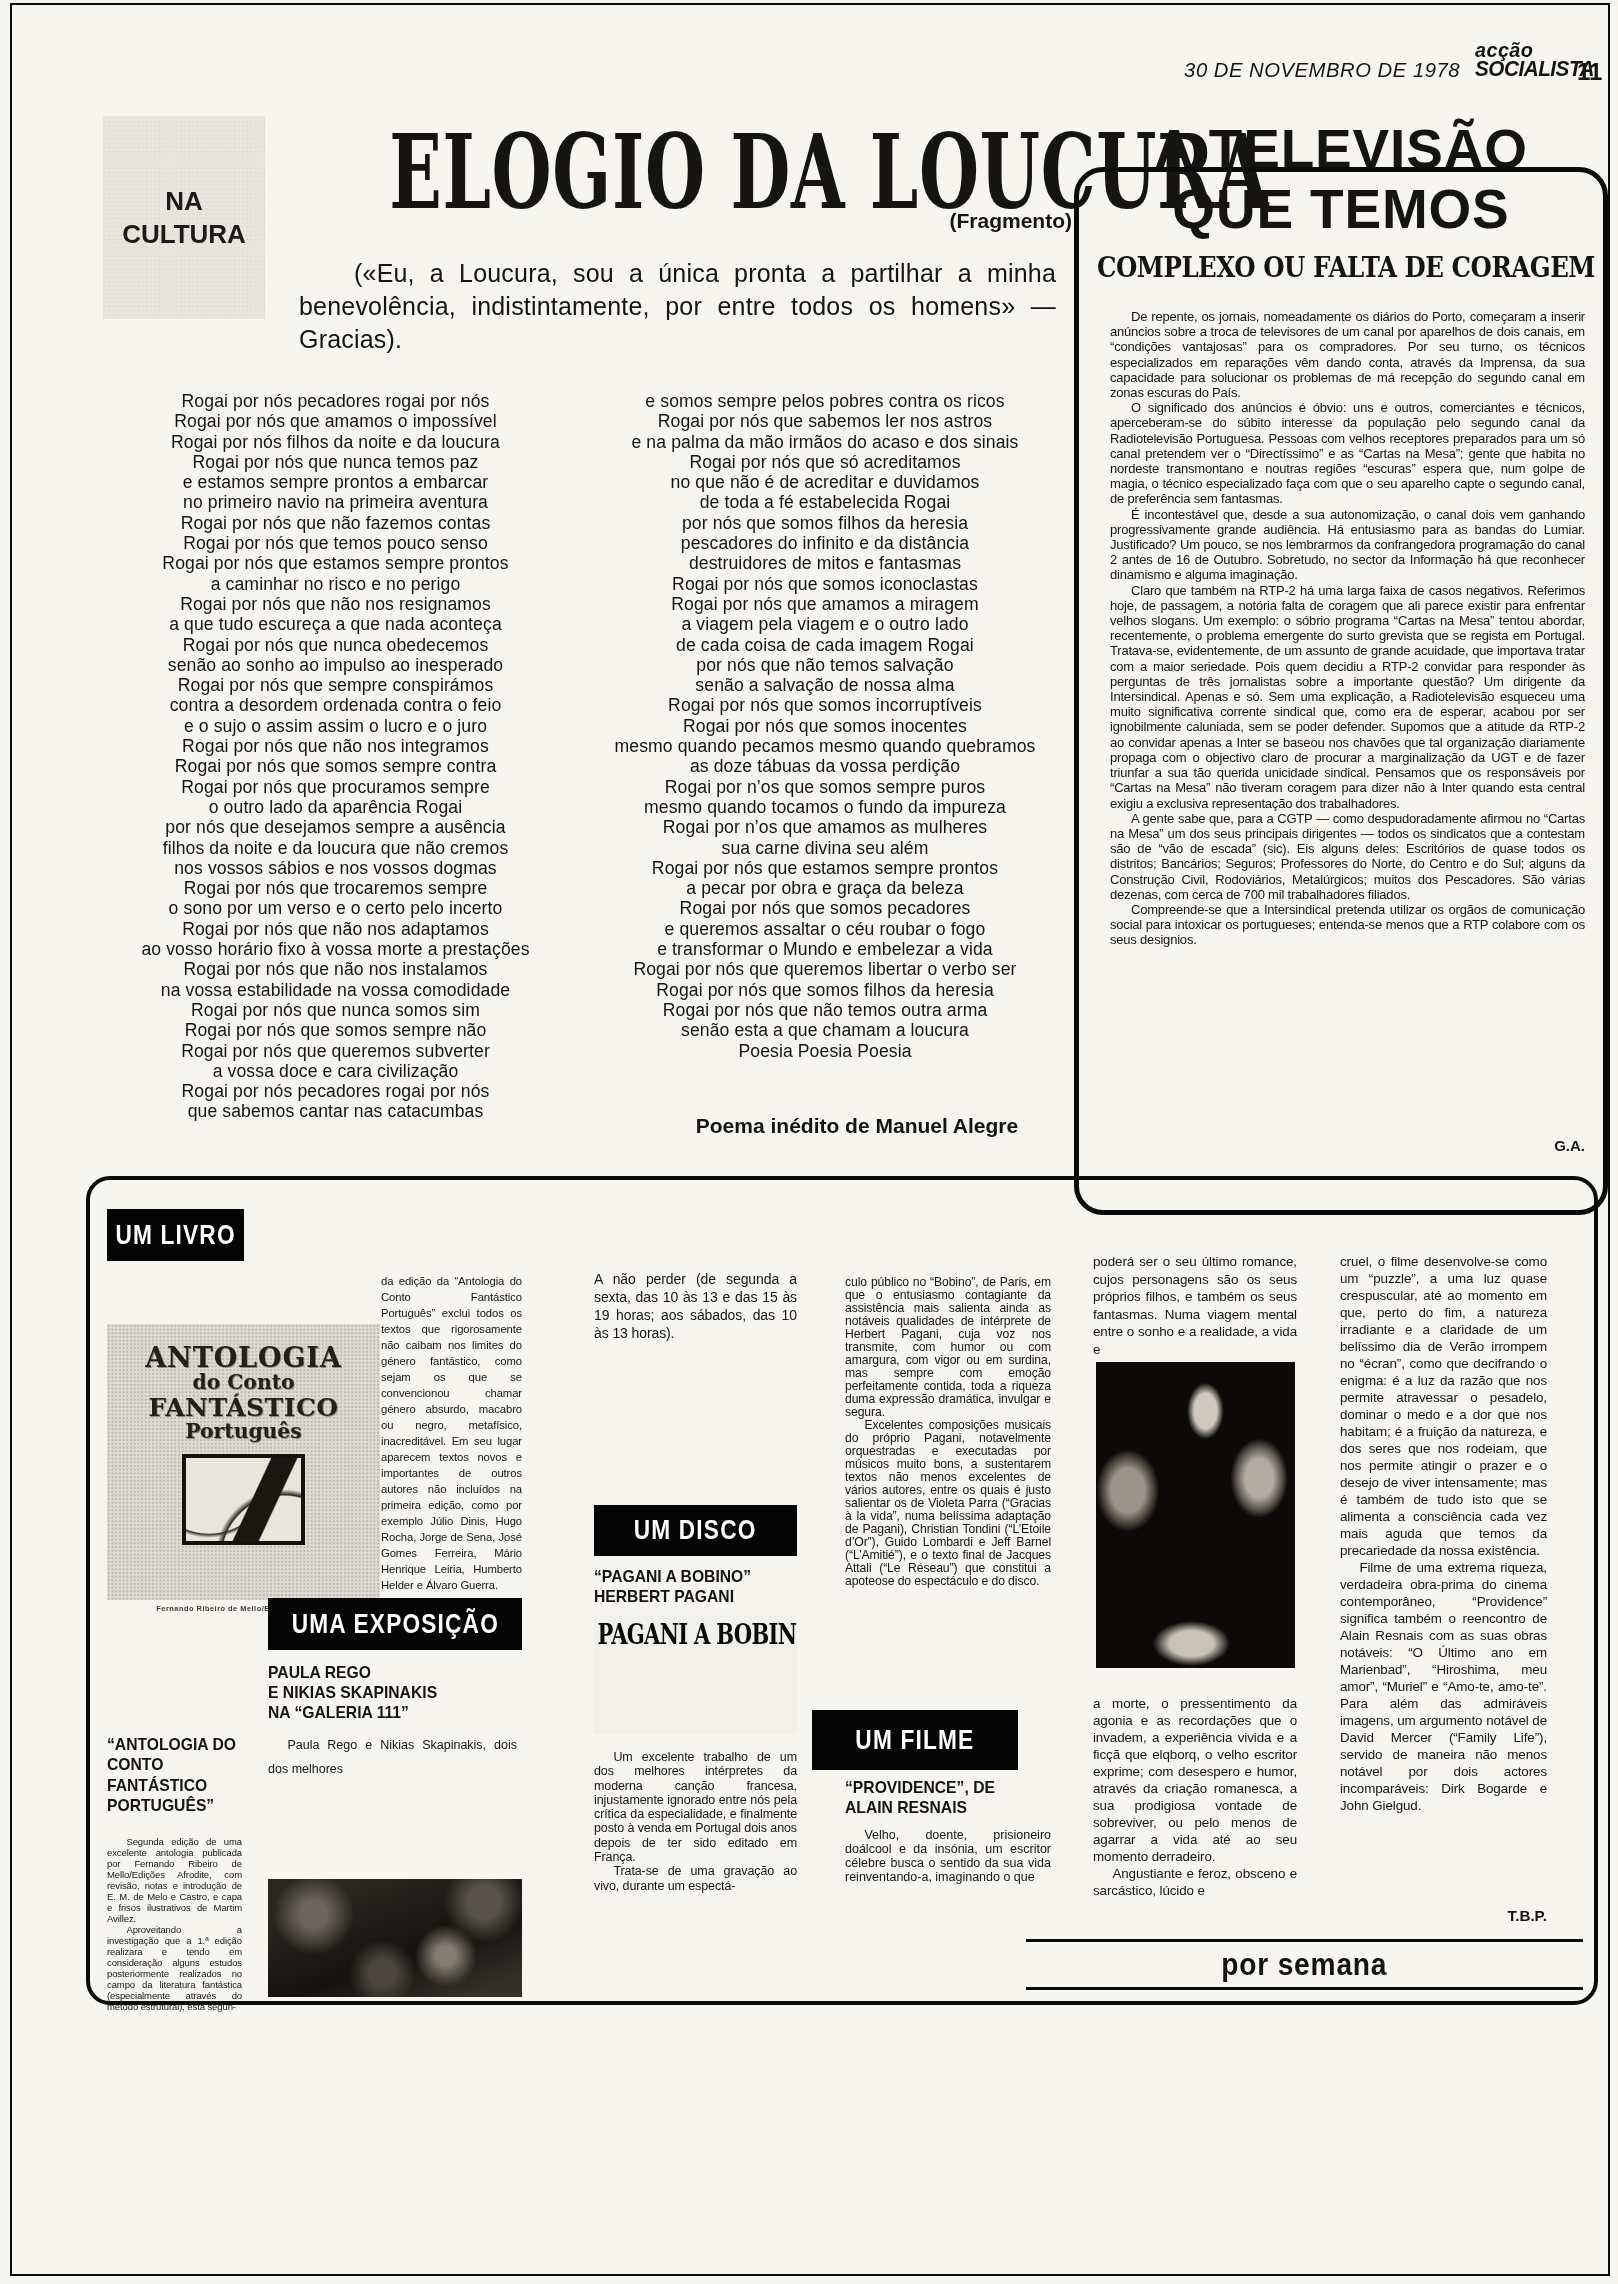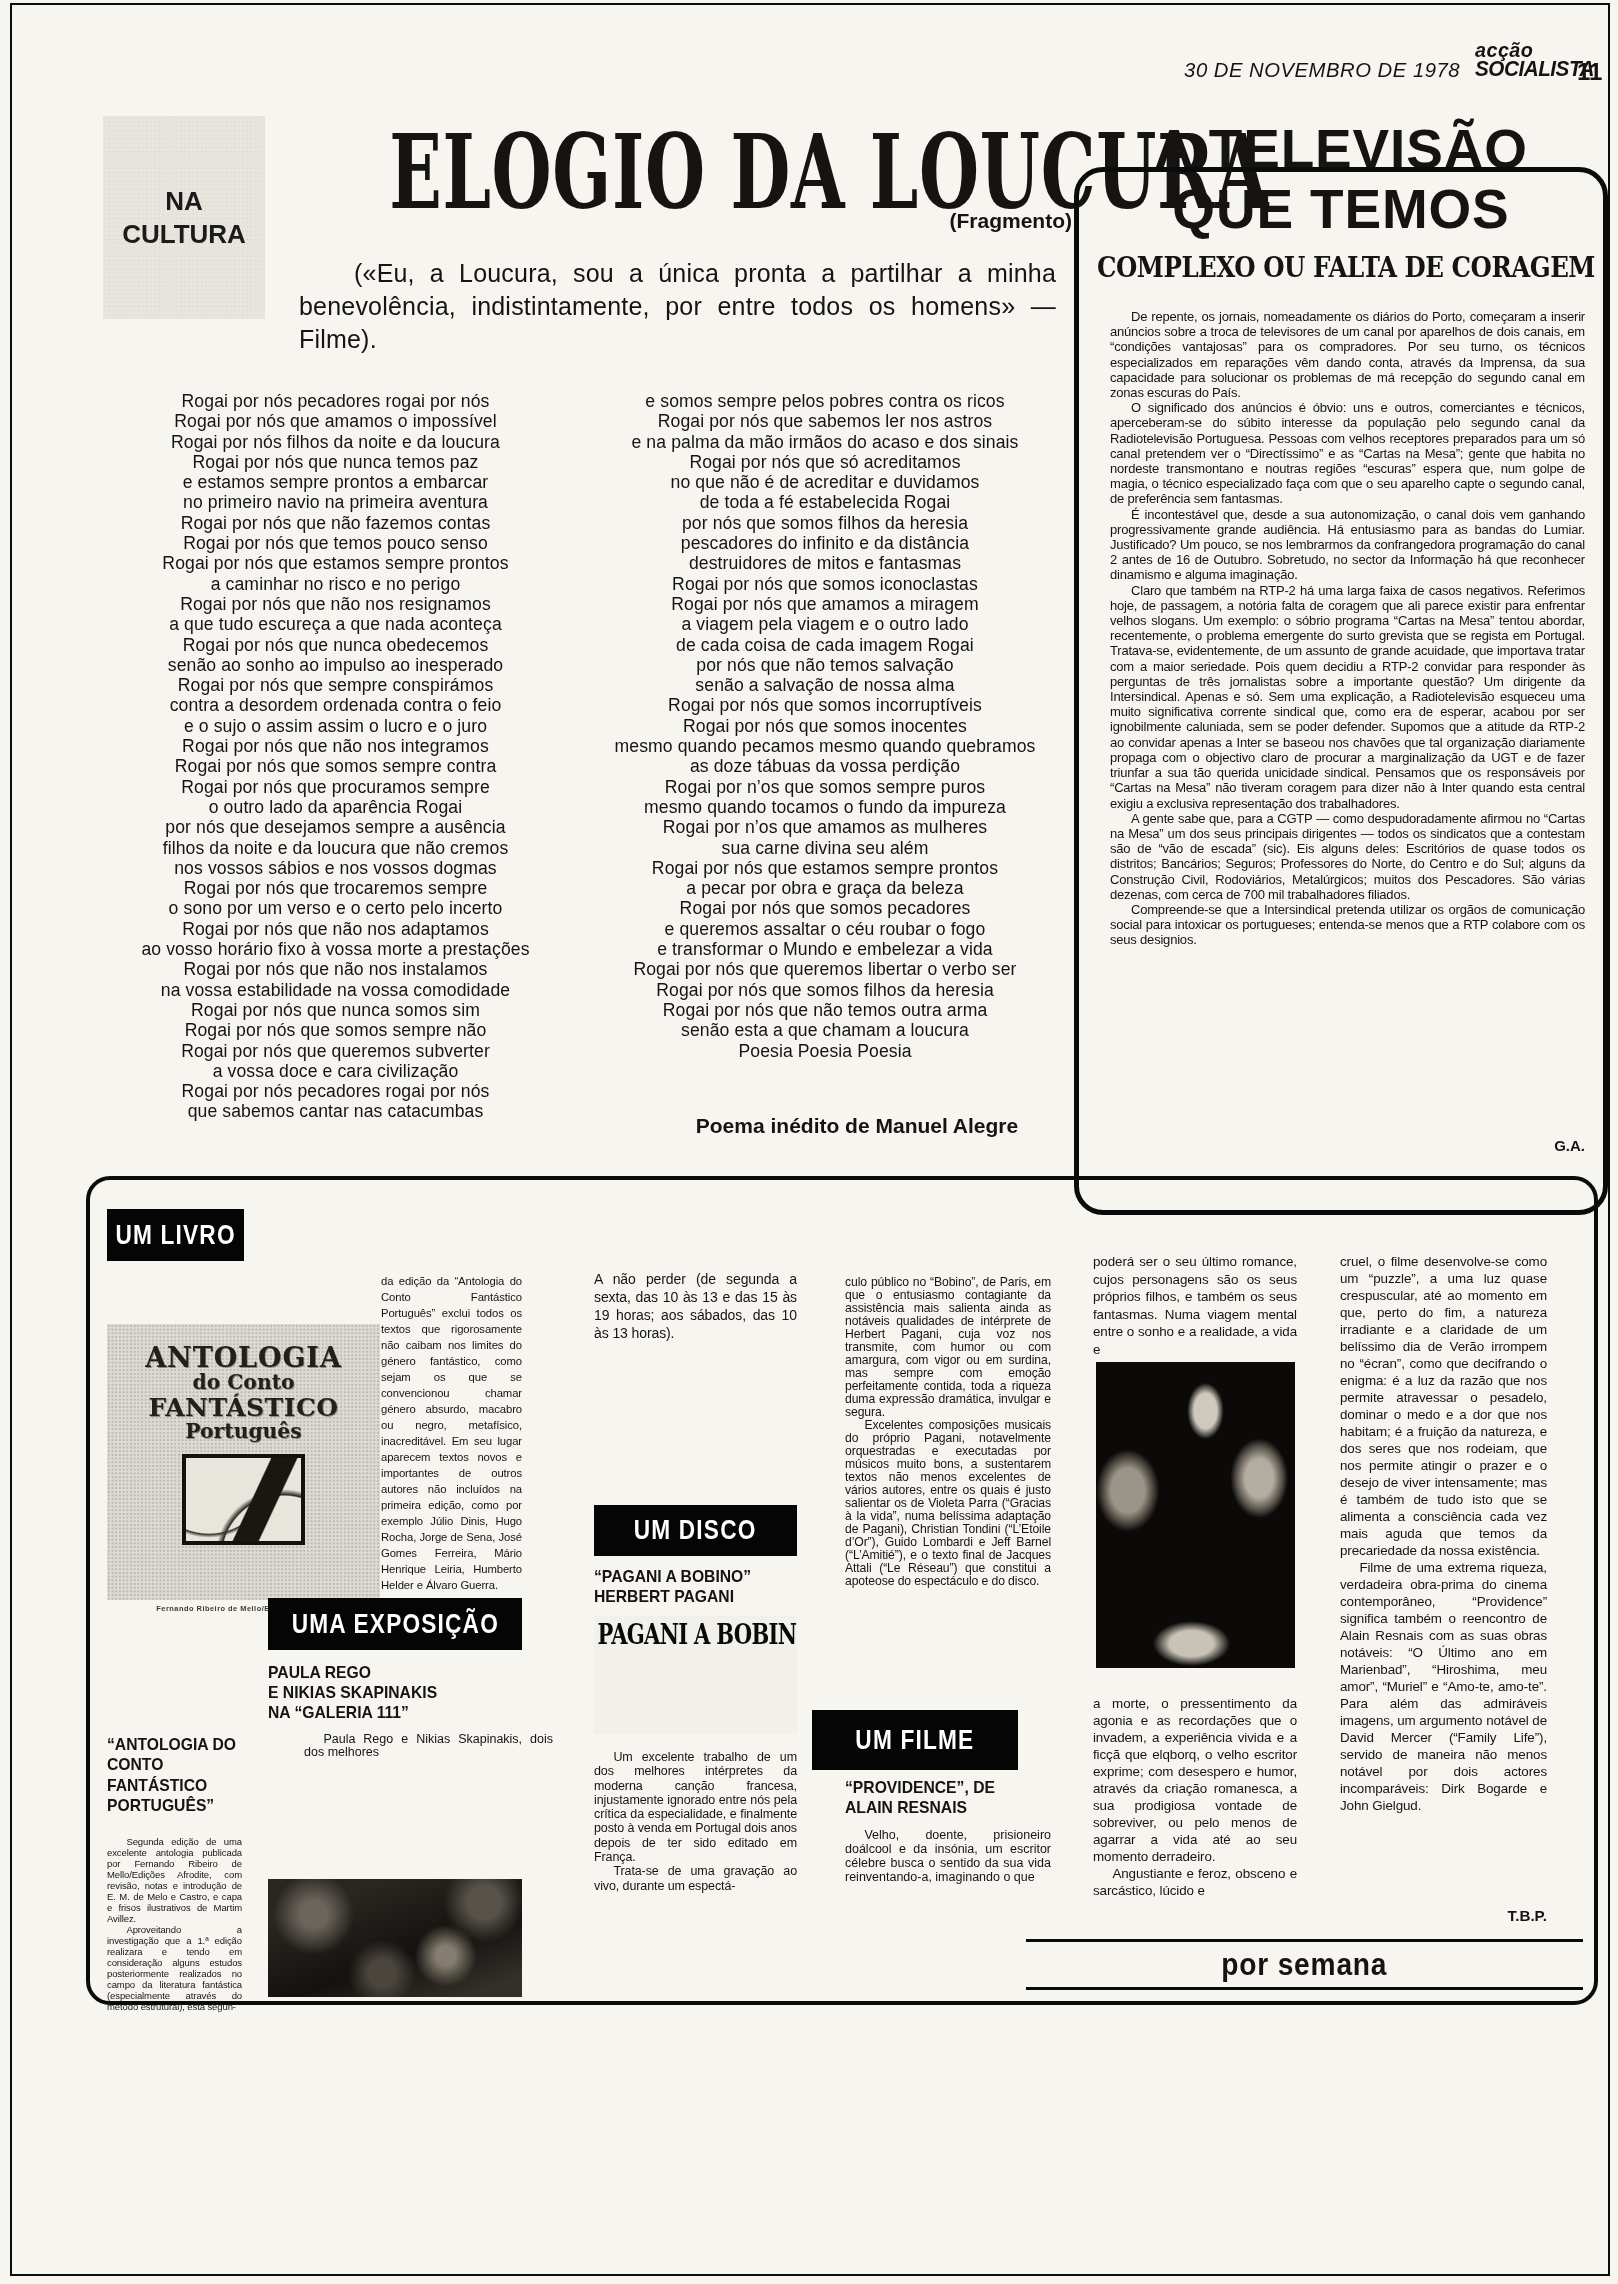--- a/index.html
+++ b/index.html
@@ -82,21 +82,21 @@
      radial-gradient(circle at 85% 120%,transparent 44%,#2c2720 45%,transparent 49%),
      #e8e5dd;}
   .cover-caption{left:107px;top:1604px;width:273px;text-align:center;font-size:7.4px;
     font-weight:bold;letter-spacing:0.5px;color:#3d3a35;}
   .c1-title{left:107px;top:1735px;width:139px;font-weight:bold;font-size:15.7px;line-height:20.3px;white-space:pre-line;}
   .c1-body{left:107px;top:1836px;width:135px;font-size:9.5px;line-height:11px;}
   
   .c2-body{left:381px;top:1273px;width:141px;font-size:11.3px;line-height:16px;}
   .c2-bar{left:268px;top:1598px;width:254px;height:52px;}
   .c2-title{left:268px;top:1663px;width:249px;}
-  .c2-lead{left:268px;top:1733px;width:249px;font-size:12.5px;line-height:13px;text-align:justify;text-indent:19.4px;margin-left:36px;}
+  .c2-lead{left:268px;top:1733px;width:249px;font-size:12.5px;line-height:24px;text-align:justify;text-indent:19.4px;}
   .photo-expo{left:268px;top:1879px;width:254px;height:118px;background:
      radial-gradient(circle at 18% 30%,#6b655c 0 6%,transparent 18%),
      radial-gradient(circle at 70% 65%,#857d6f 0 5%,transparent 16%),
      radial-gradient(circle at 45% 80%,#4a453d 0 8%,transparent 20%),
      radial-gradient(circle at 85% 20%,#57524a 0 7%,transparent 17%),
      linear-gradient(160deg,#2a2722 20%,#14120f 60%,#32302a 90%);}
   
   .c3-body{left:594px;top:1270px;width:203px;font-size:14px;line-height:18px;}
   .c3-bar{left:594px;top:1505px;width:203px;height:51px;}
   .c3-title{left:594px;top:1567px;width:203px;}
@@ -147,21 +147,21 @@
   </div>
   <div class="abs pagenum">11</div>
 
   <div class="abs nacultura">
     <span style="white-space: pre-line;">NA
 CULTURA</span>
   </div>
 
   <div class="abs headline">ELOGIO DA LOUCURA</div>
   <div class="abs fragmento">(Fragmento)</div>
-  <div class="abs epigraph">(«Eu, a Loucura, sou a única pronta a partilhar a minha benevolência, indistintamente, por entre todos os homens» — Filme).</div>
+  <div class="abs epigraph">(«Eu, a Loucura, sou a única pronta a partilhar a minha benevolência, indistintamente, por entre todos os homens» — Gracias).</div>
 
   <div class="abs poem poem-left">
       <div>Rogai por nós pecadores rogai por nós</div>
       <div>Rogai por nós que amamos o impossível</div>
       <div>Rogai por nós filhos da noite e da loucura</div>
       <div>Rogai por nós que nunca temos paz</div>
       <div>e estamos sempre prontos a embarcar</div>
       <div>no primeiro navio na primeira aventura</div>
       <div>Rogai por nós que não fazemos contas</div>
       <div>Rogai por nós que temos pouco senso</div>

